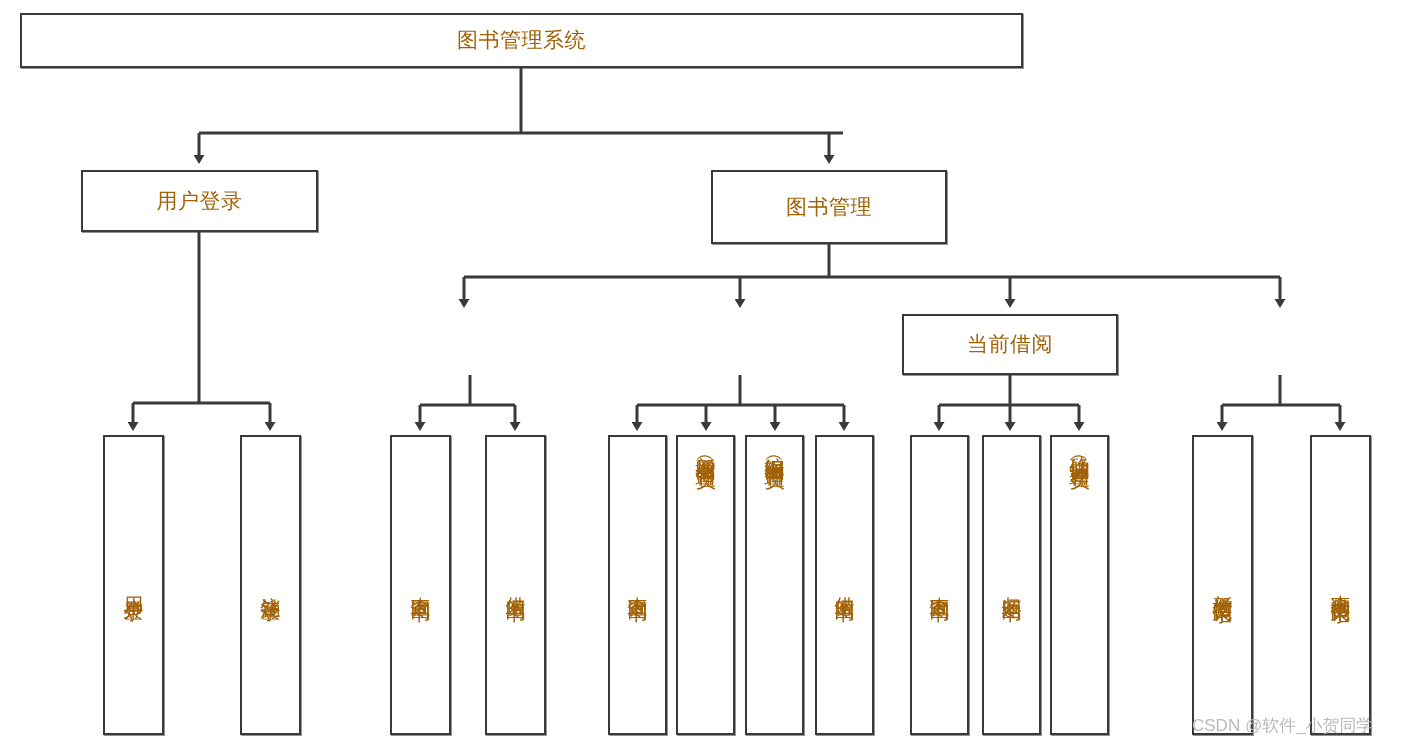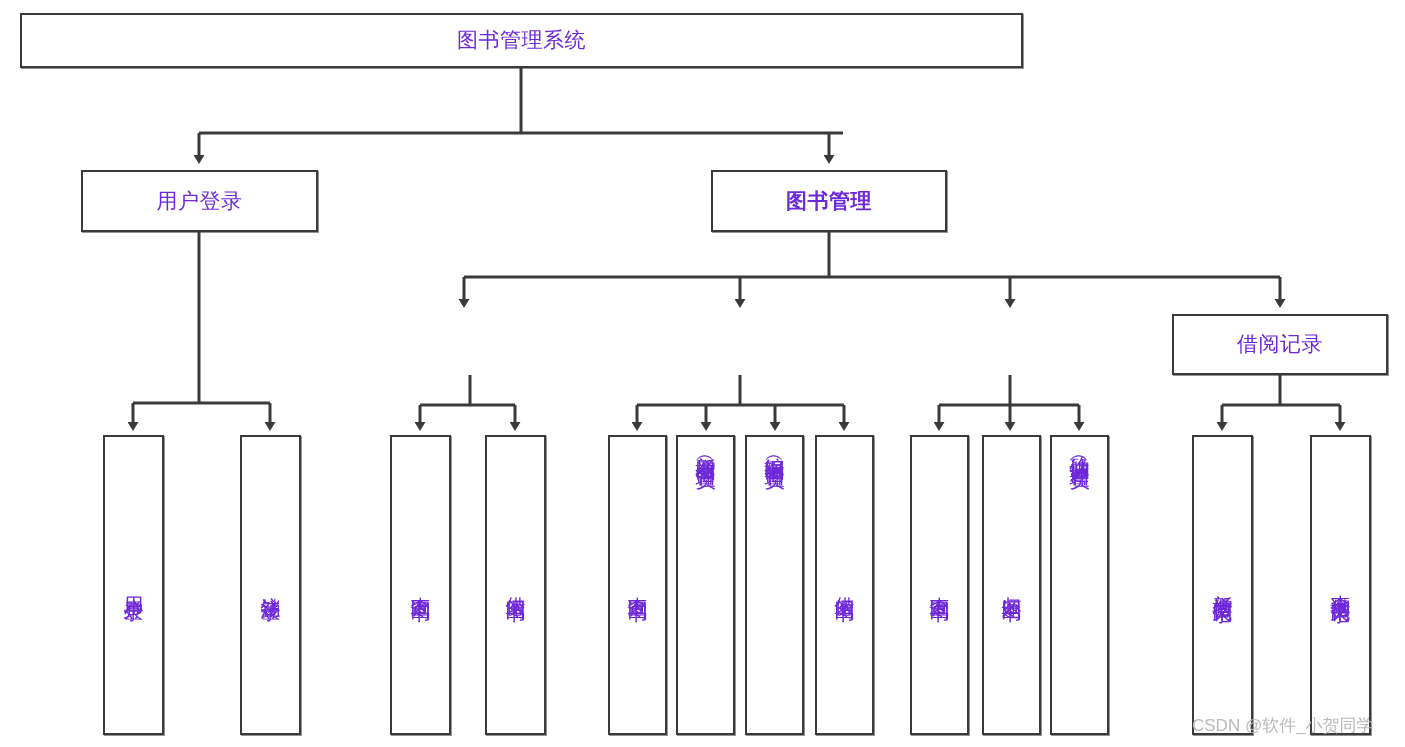--- a/index.html
+++ b/index.html
@@ -18,21 +18,21 @@
   svg.edges {
     position: absolute;
     left: 0; top: 0;
     width: 1405px; height: 747px;
     pointer-events: none;
   }
   .node {
     position: absolute;
     border: 2px solid #3a3a3a;
     background: #ffffff;
-    color: #6d28d9;
+    color: #a16207;
     display: flex;
     align-items: center;
     justify-content: center;
     box-shadow: 1px 1px 0 0 rgba(60,60,60,0.55);
   }
   .node .label {
     font-size: 21px;
     letter-spacing: 0.5px;
     line-height: 1.15;
     white-space: nowrap;
@@ -119,26 +119,26 @@
     </g>
   </svg>
 
   <div class="node horiz" style="left: 20px; top: 13px; width: 1003px; height: 55px;">
     <span class="label">图书管理系统</span>
   </div>
 
   <div class="node horiz" style="left: 81px; top: 170px; width: 237px; height: 62px;">
     <span class="label">用户登录</span>
   </div>
-  <div class="node horiz" style="left: 711px; top: 170px; width: 236px; height: 62px; font-weight: bold;">
+  <div class="node horiz" style="left: 711px; top: 170px; width: 236px; height: 74px;">
     <span class="label">图书管理</span>
   </div>
 
-  <div class="node horiz" style="left: 1172px; top: 314px; width: 216px; height: 61px;">
-    <span class="label">借阅记录</span>
+  <div class="node horiz" style="left: 902px; top: 314px; width: 216px; height: 61px;">
+    <span class="label">当前借阅</span>
   </div>
 
   <div class="node vert" style="left: 103px; top: 435px; width: 61px; height: 300px;">
     <span class="label">用户登录</span>
   </div>
   <div class="node vert" style="left: 240px; top: 435px; width: 61px; height: 300px;">
     <span class="label">注销登录</span>
   </div>
 
   <div class="node vert" style="left: 390px; top: 435px; width: 61px; height: 300px;">

